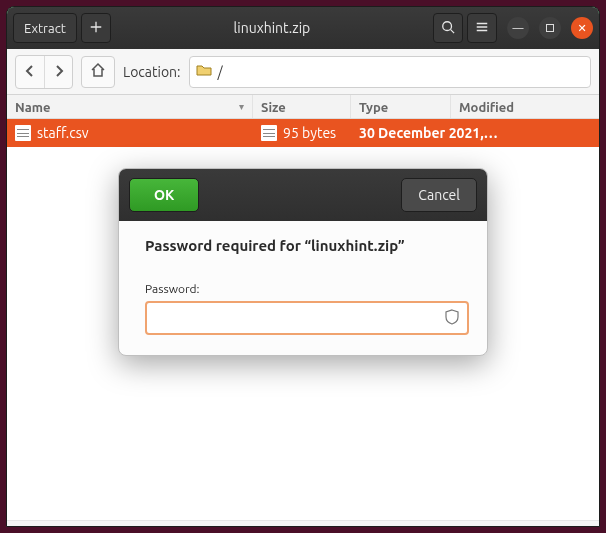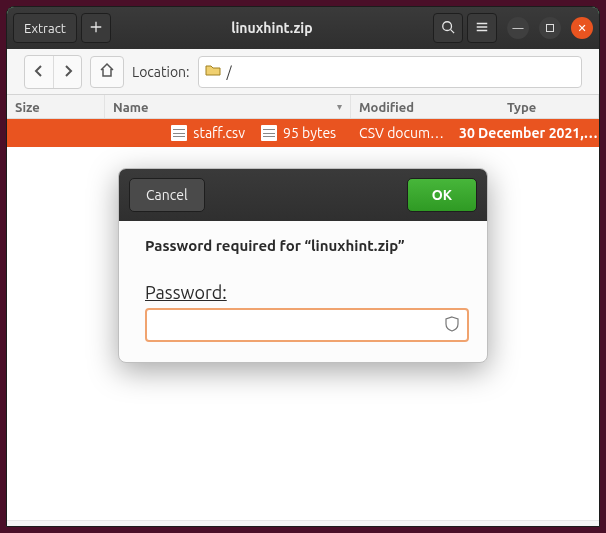--- a/index.html
+++ b/index.html
@@ -29,21 +29,21 @@
     height: 42px;
     background: linear-gradient(#3a3a3a, #2f2f2f);
     display: flex;
     align-items: center;
     padding: 0 6px;
     gap: 4px;
     color: #e8e8e8;
   }
   .tb-left, .tb-right { display:flex; align-items:center; gap:4px; }
   .tb-left { flex: 0 0 auto; }
-  .tb-center { flex: 1 1 auto; text-align:center; font-weight:700; }
+  .tb-center { flex: 1 1 auto; text-align:center; font-weight:400; }
   .tb-right { flex: 0 0 auto; }
 
   .tb-btn {
     height: 30px;
     min-width: 30px;
     padding: 0 10px;
     background: #3a3a3a;
     border: 1px solid #1e1e1e;
     border-radius: 4px;
     color: #e6e6e6;
@@ -67,21 +67,21 @@
   .winctl-btn.max span{
     display:block; width:8px; height:8px; border:1px solid #ddd;
   }
 
   
   .navbar {
     height: 46px;
     background:#f6f6f6;
     border-bottom:1px solid #d4d4d4;
     display:flex; align-items:center;
-    padding: 0 17px;
+    padding: 0 8px;
     gap:8px;
   }
   .nav-group{
     display:flex;
     border:1px solid #cfcfcf;
     border-radius:4px;
     overflow:hidden;
     background:#fafafa;
   }
   .nav-btn {
@@ -127,21 +127,21 @@
   .col.type{ flex: 0 0 100px; }
   .col.mod { flex: 1 1 auto; border-right:none;}
   .col .sort{ margin-left:auto; font-size:10px; color:#888;}
 
   
   .file-row {
     display:flex; height:28px; align-items:center;
     background:#e95420; color:#fff; font-size:14px;
   }
   .cell{ padding:0 8px; display:flex; align-items:center; gap:6px; overflow:hidden; white-space:nowrap; text-overflow:ellipsis;}
-  .cell.name{flex:0 0 246px;justify-content:flex-end;}
+  .cell.name{flex:0 0 246px;}
   .cell.size{flex:0 0 98px;align-items:center;}
   .cell.type{flex:0 0 100px;}
   .cell.mod{flex:1 1 auto;font-weight:bold;}
   .file-icon{
     width:16px;height:16px; background:#fff; border-radius:1px;
     display:flex; flex-direction:column; justify-content:space-evenly;
     padding:2px;
   }
   .file-icon i{display:block;height:1px;background:#888;}
 
@@ -177,21 +177,21 @@
     color:#fff; font-weight:600;
     padding:0 24px;
   }
   .dlg-body{
     padding:16px 18px 20px 26px;
   }
   .dlg-title{
     font-weight:700; font-size:15px; color:#2a2a2a;
     margin-bottom:28px;
   }
-  .field-label{ font-size:18px; color:#2a2a2a; margin-bottom:6px;text-decoration:underline; }
+  .field-label{ font-size:12px; color:#2a2a2a; margin-bottom:6px; }
   .pw-field{
     width:100%; height:34px;
     border:2px solid #f0a36f;
     border-radius:4px;
     display:flex; align-items:center;
     padding:0 8px;
     background:#fff;
   }
   .pw-input{
     flex:1; border:none; outline:none; font-size:14px;
@@ -275,58 +275,57 @@
       <span>
         <svg viewBox="0 0 16 16">
             <path d="M1 4h5l2 2h7v7H1z"></path>
           </svg>
       </span>
       <span class="loc-text">/</span>
     </div>
   </div>
 
   <div class="col-row">
-    <div class="col size">Size</div>
     <div class="col name">
       <span>Name</span>
       <span class="sort">▾</span>
     </div>
+    <div class="col size">Size</div>
+    <div class="col type">Type</div>
     <div class="col mod">Modified</div>
-    <div class="col type">Type</div>
   </div>
 
   <div class="file-row">
     <div class="cell name">
       <span class="file-icon">
         <i></i>
           <i></i>
           <i></i>
       </span>
       <span>staff.csv</span>
     </div>
     <div class="cell size">
       <span class="file-icon">
         <i></i>
           <i></i>
           <i></i>
       </span>
       <span>95 bytes</span>
     </div>
-    <div class="cell type">CSV docum…</div>
     <div class="cell mod">30 December 2021,…</div>
   </div>
 
   <div class="content"></div>
   <div class="status"></div>
 </div>
 
 <div class="dialog">
   <div class="dlg-header">
+    <div class="dlg-btn ok">OK</div>
     <div class="dlg-btn">Cancel</div>
-    <div class="dlg-btn ok">OK</div>
   </div>
   <div class="dlg-body">
     <div class="dlg-title">Password required for “linuxhint.zip”</div>
     <div class="field-label">Password:</div>
     <div class="pw-field">
       <input class="pw-input" type="password" value="" style="">
       <span class="shield">
         <svg viewBox="0 0 14 16">
             <path d="M7 1l6 2v5c0 4-3 6-6 7-3-1-6-3-6-7V3z"></path>
           </svg>

